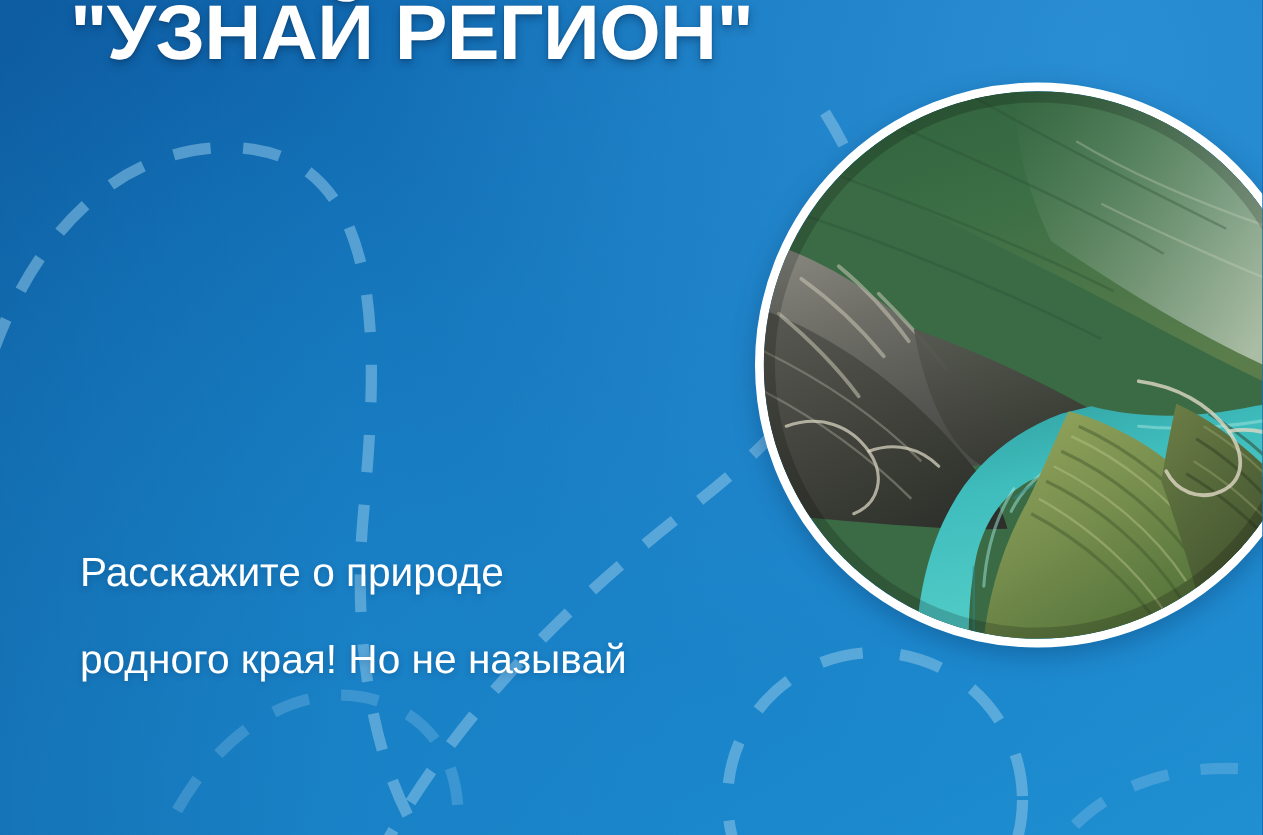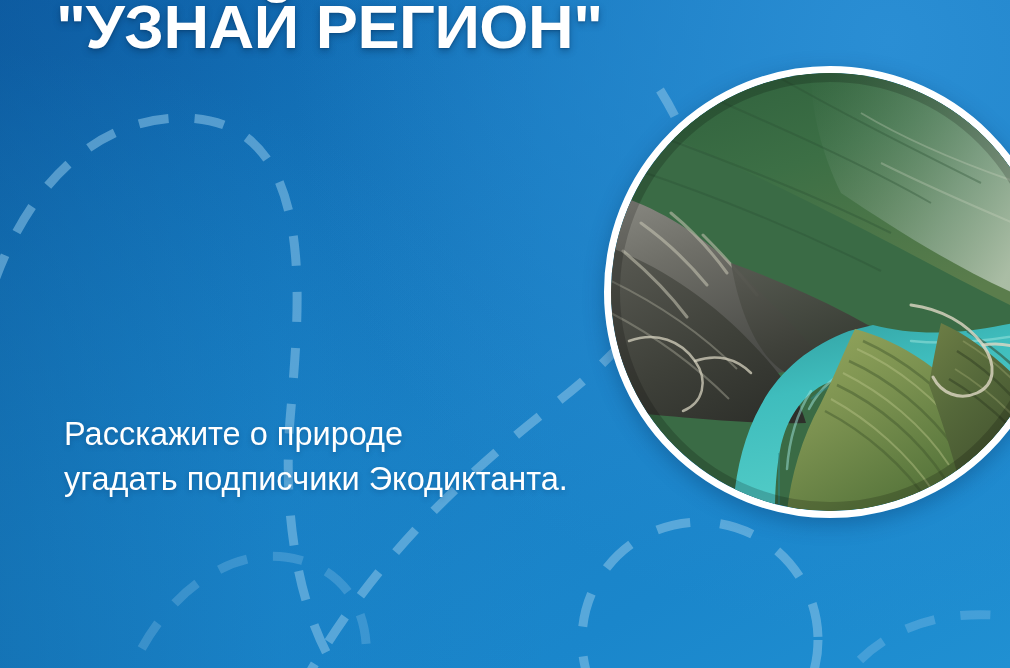--- a/index.html
+++ b/index.html
@@ -56,21 +56,21 @@
   .body-copy {
     position: absolute;
     left: 64px;
     top: 412px;
     width: 620px;
     font-size: 32.5px;
     line-height: 1.38;
     color: #ffffff;
     text-shadow: 0 2px 5px rgba(4,48,92,0.28);
   }
-  .body-copy .ln { display: block; white-space: nowrap; }
+  .body-copy .ln { display: block; white-space: nowrap; margin-top: 24px; }
   
   .photo-wrap {
     position: absolute;
     left: 604px;
     top: 66px;
     width: 452px;
     height: 452px;
     border-radius: 50%;
     border: 7px solid #ffffff;
     box-sizing: border-box;
@@ -101,21 +101,21 @@
       <path d="M 120 700 C 150 600, 230 540, 300 560 C 372 580, 380 660, 350 720" stroke-width="9" stroke-dasharray="30 26" stroke-opacity="0.30"></path>
 
       <path d="M 860 660 C 900 620, 960 608, 1020 618" stroke-width="9" stroke-dasharray="30 26" stroke-opacity="0.35"></path>
     </g>
   </svg>
 
   <div class="title">"УЗНАЙ РЕГИОН"</div>
 
   <div class="body-copy">
     <span class="ln">Расскажите о природе</span>
-    <span class="ln">угадать подписчики Экодиктанта.</span>
+    <span class="ln">родного края! Но не называй</span>
   </div>
 
   <div class="photo-wrap">
     <svg width="438" height="438" viewBox="0 0 438 438" xmlns="http://www.w3.org/2000/svg">
       <defs>
         <clipPath id="circClip">
             <circle cx="219" cy="219" r="219"></circle>
           </clipPath>
 
         <linearGradient id="gFarGreen" x1="0" y1="0" x2="0.6" y2="1">

